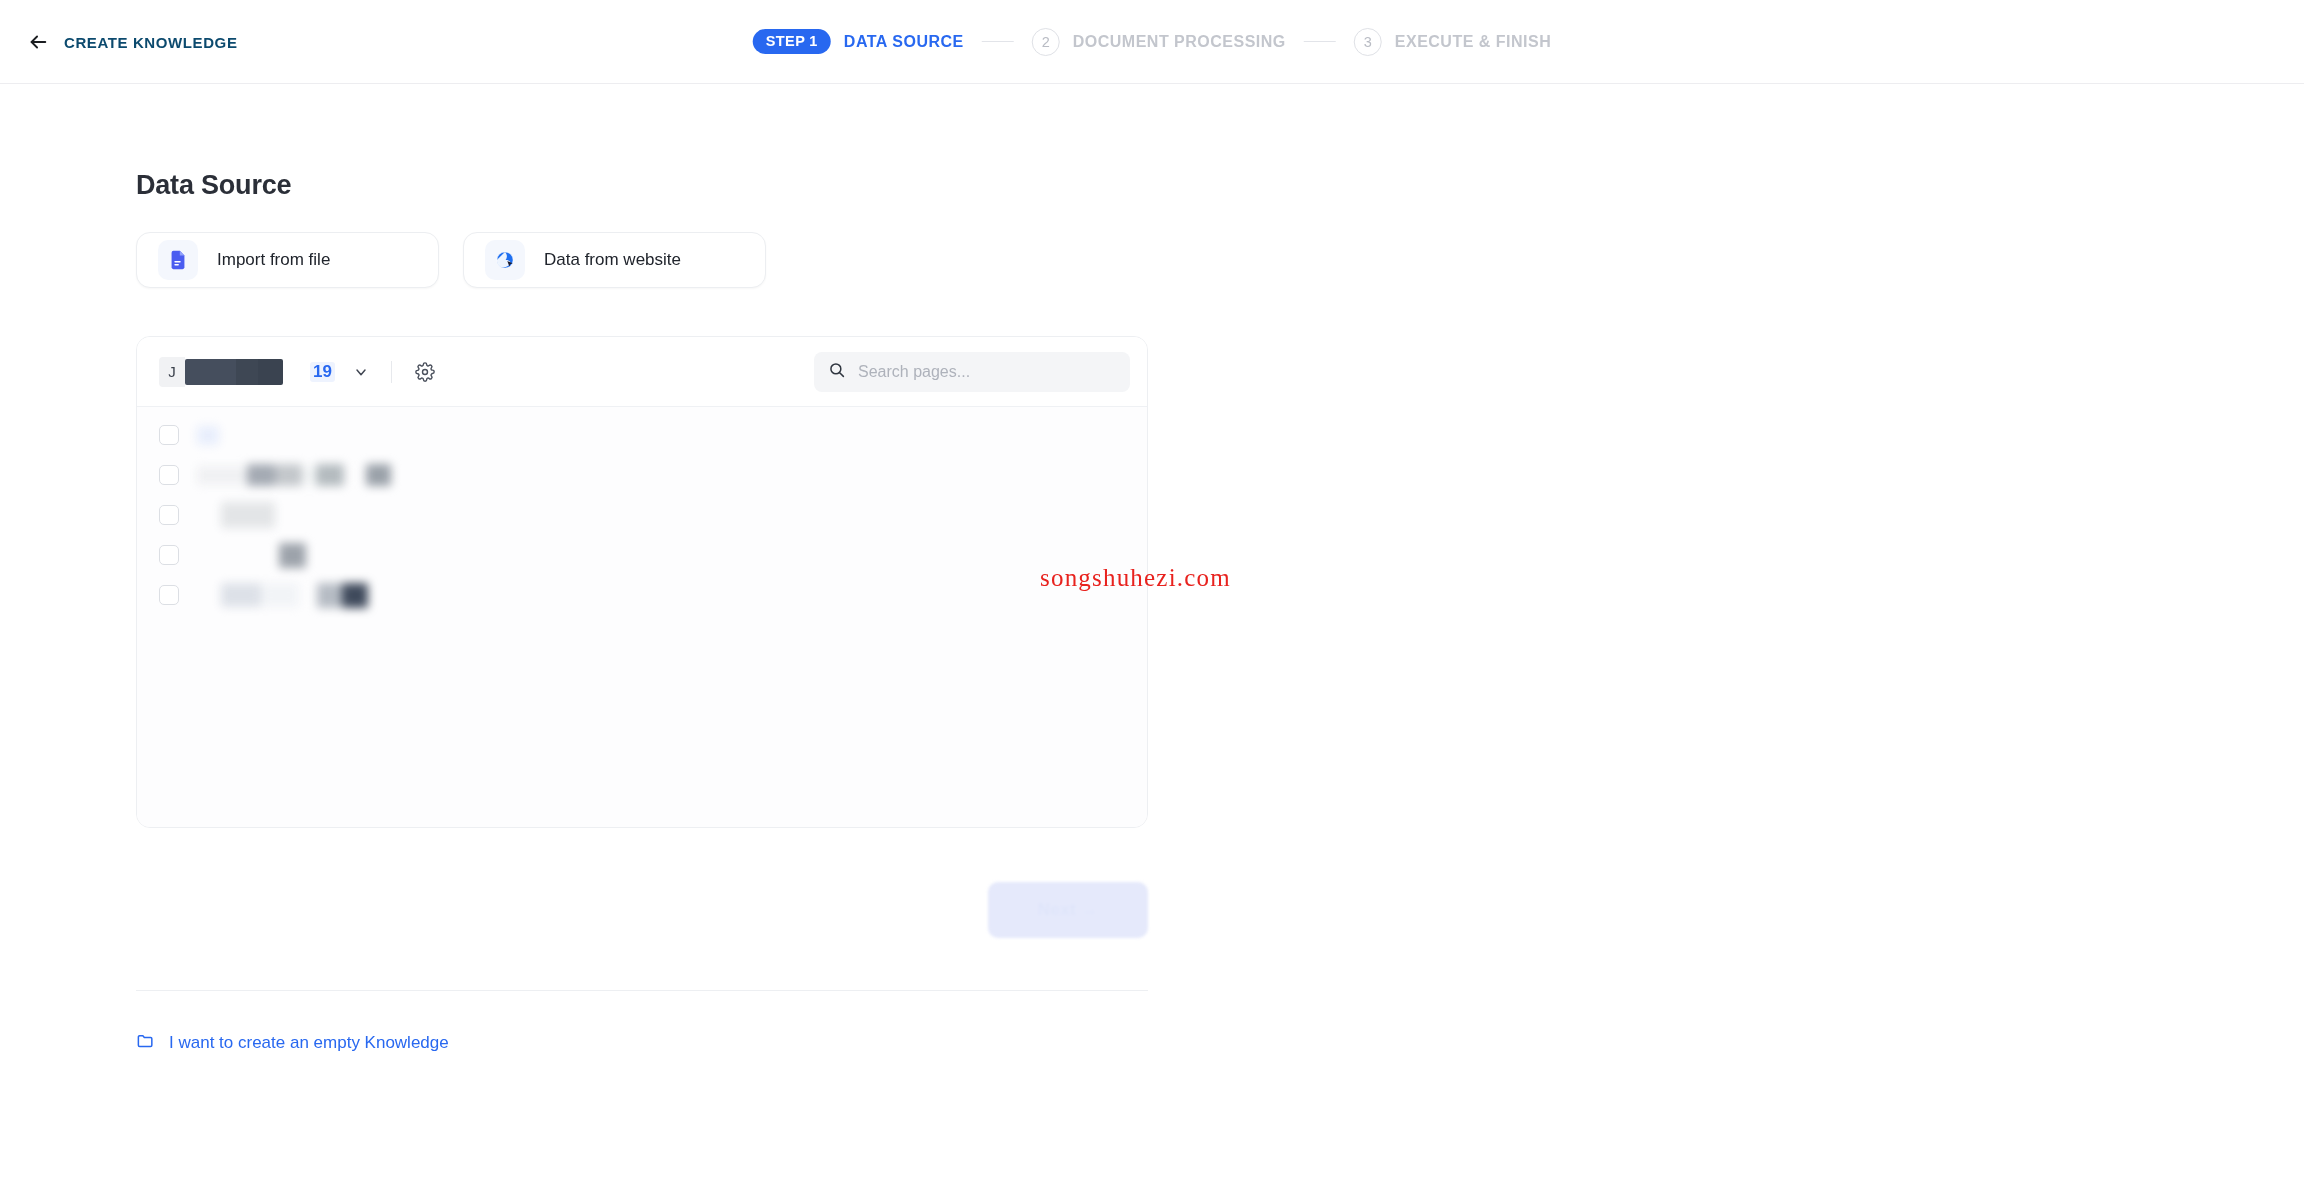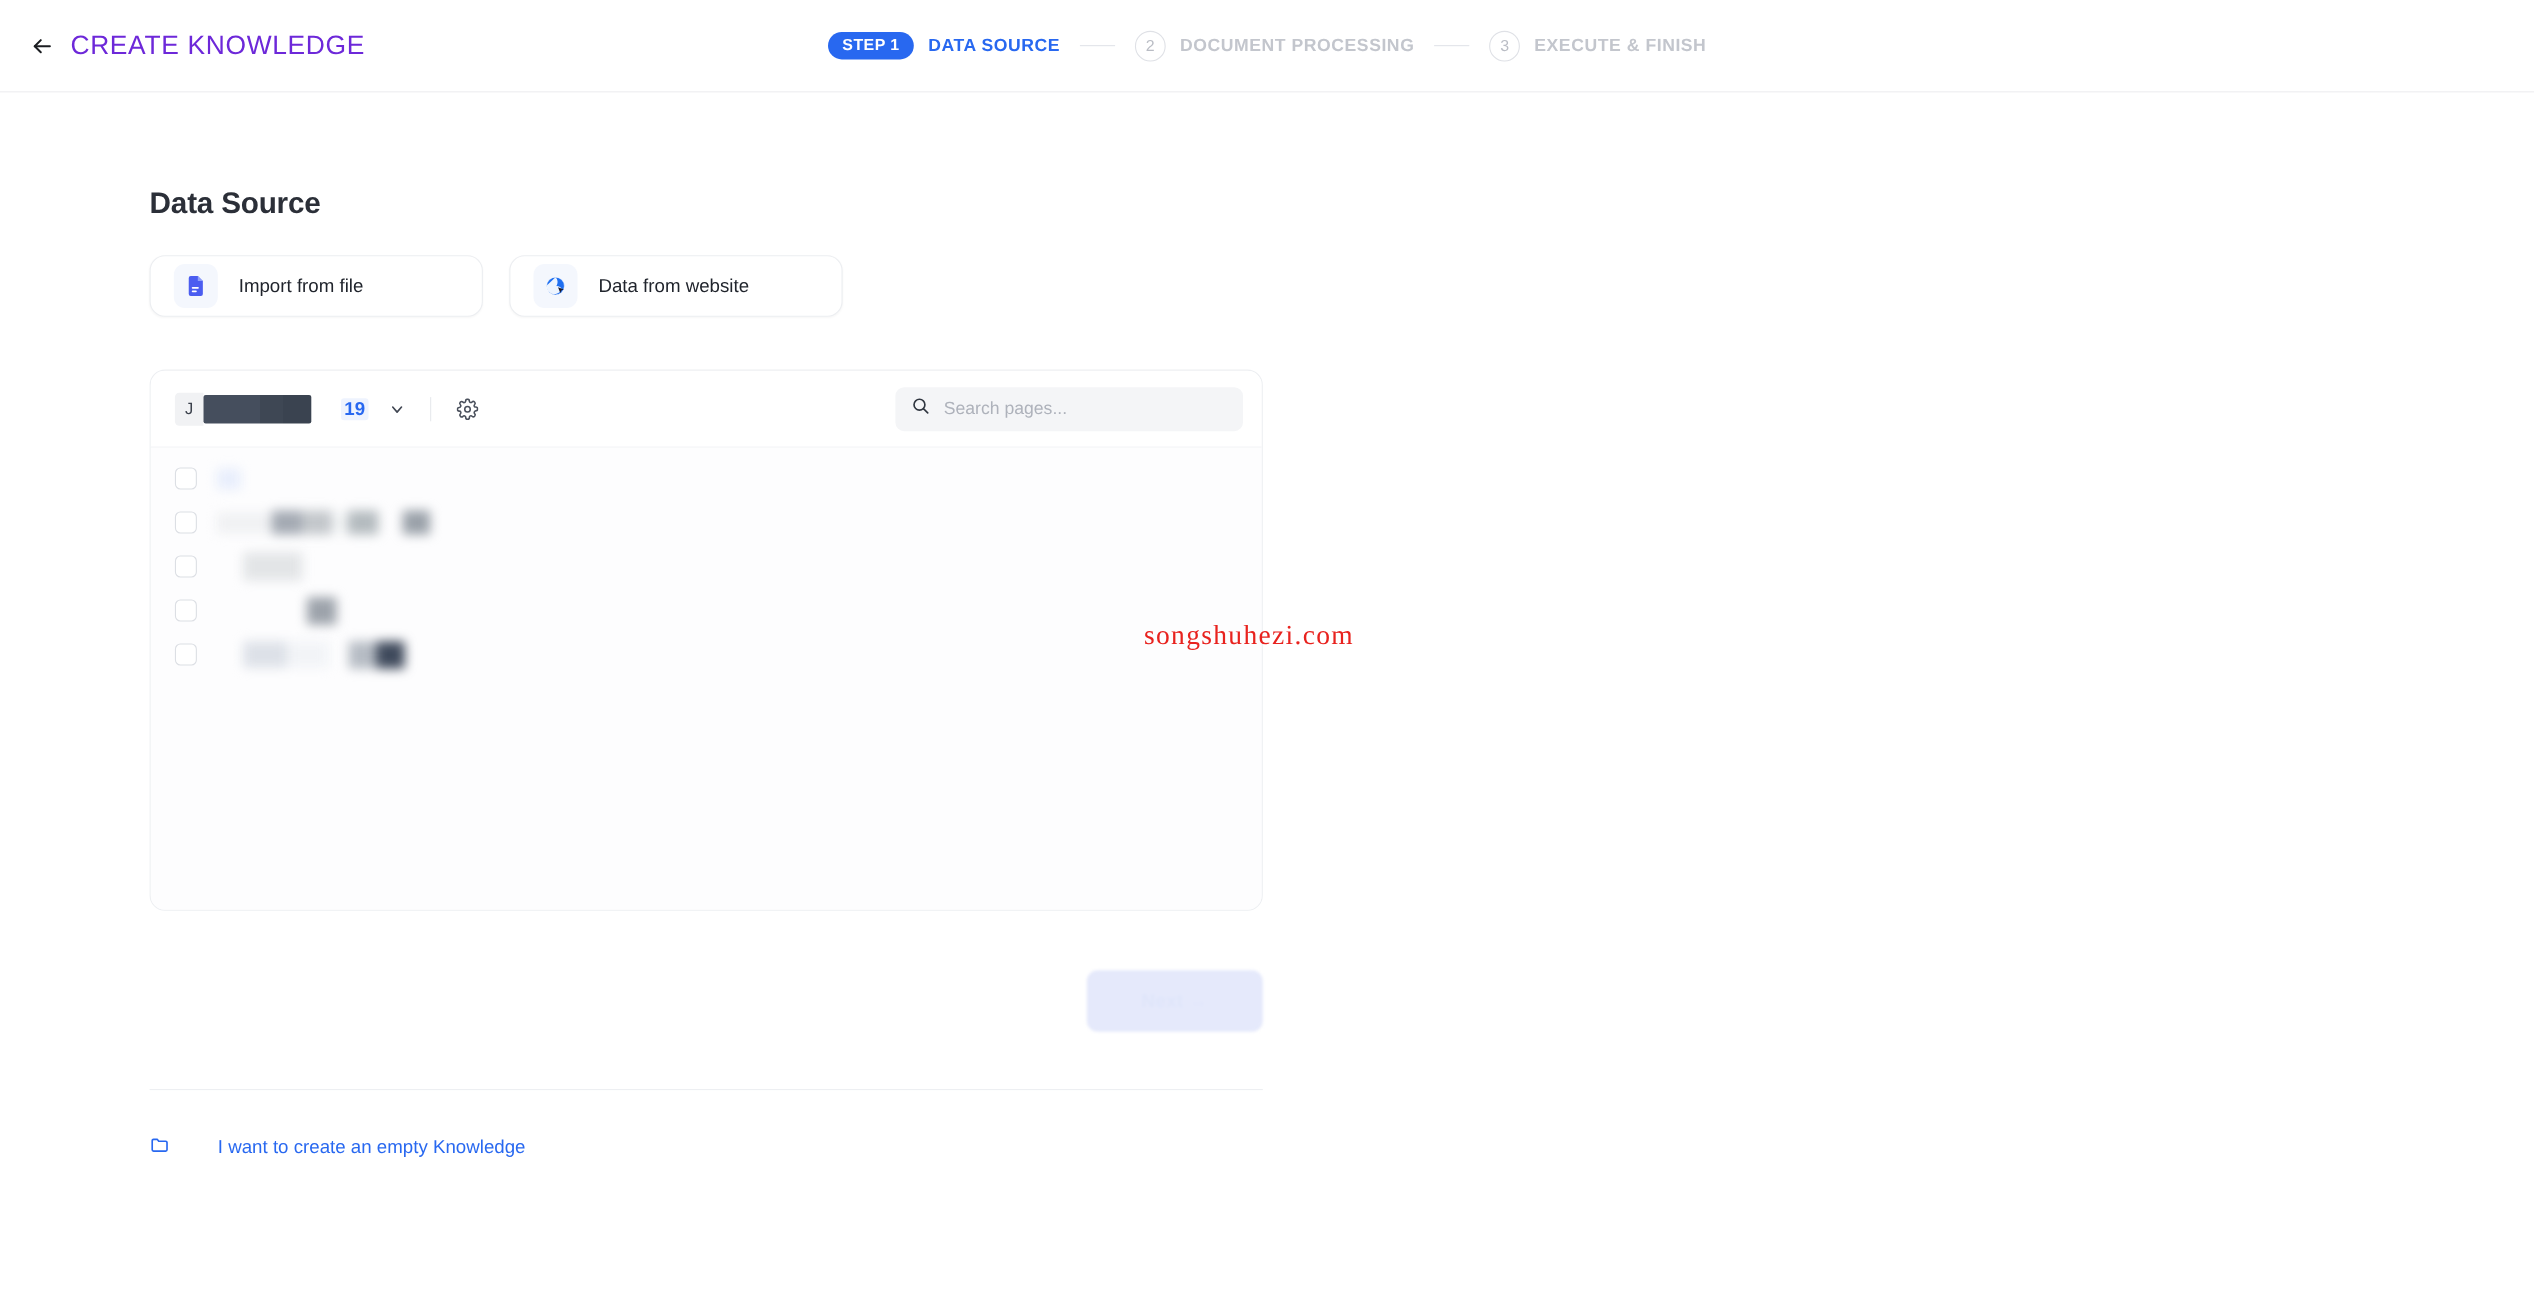--- a/index.html
+++ b/index.html
@@ -28,24 +28,24 @@
     width: 32px; height: 32px;
     display: flex; align-items: center; justify-content: center;
     cursor: pointer;
   }
   .back-btn svg { display: block; }
   .page-title {
     position: absolute;
     left: 64px;
     top: 50%;
     transform: translateY(-50%);
-    font-size: 24px;
-    font-weight: 400;
+    font-size: 15px;
+    font-weight: 700;
     letter-spacing: 0.6px;
-    color: #6d28d9;
+    color: #0c4a6e;
   }
 
   
   .stepper {
     position: absolute;
     left: 50%;
     transform: translateX(-50%);
     top: 50%;
     margin-top: -14px;
     display: flex;
@@ -281,21 +281,20 @@
   }
 
   .empty-link {
     margin-top: 40px;
     display: flex;
     align-items: center;
     color: #2868f0;
     font-size: 17px;
     cursor: pointer;
     width: fit-content;
-    gap: 29px;
   }
   .empty-link-label { margin-left: 14px; }
 
   
   .watermark {
     position: absolute;
     left: 1040px;
     top: 564px;
     font-family: "Liberation Serif", serif;
     font-size: 25px;

